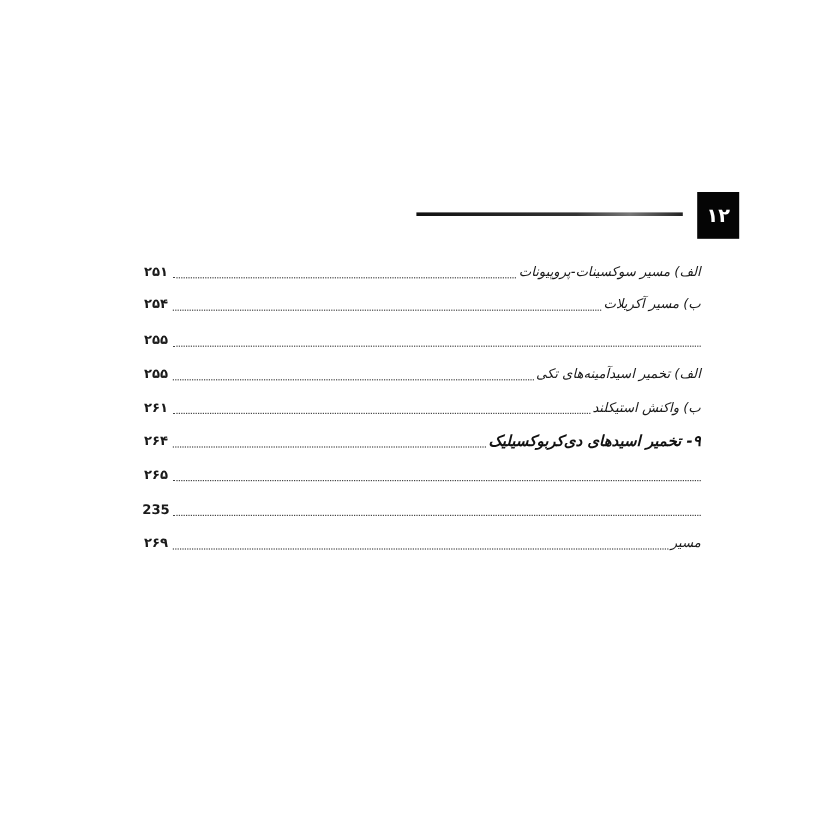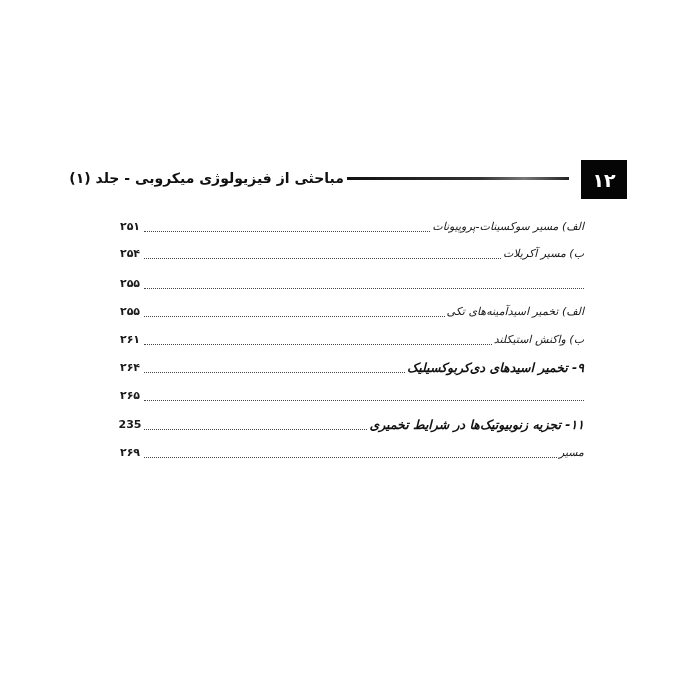--- a/index.html
+++ b/index.html
@@ -19,26 +19,26 @@
       position: absolute;
       left: 0; top: 0;
       width: 700px; height: 700px;
       background: #ffffff;
     }
     
     .page-number-box {
       position: absolute;
       left: 581px;
       top: 160px;
-      width: 46px;
+      width: 35px;
       height: 39px;
       background: #050505;
       color: #ffffff;
       font-weight: bold;
-      font-size: 19px;
+      font-size: 16px;
       display: flex;
       align-items: center;
       justify-content: center;
       direction: rtl;
     }
     .header-rule {
       position: absolute;
       left: 347px;
       top: 177px;
       width: 222px;
@@ -113,21 +113,20 @@
 <body>
 
 <div class="page">
 
   <div class="page-number-box">
     <span>۱۲</span>
   </div>
 
   <div class="header-rule"></div>
 
-  <div class="header-title">مباحثی از فیزیولوژی میکروبی - جلد (۱)</div>
 
   <div class="toc">
 
     <div class="toc-row" style="top:0px;">
       <span class="toc-label">الف) مسیر سوکسینات-پروپیونات</span>
       <span class="toc-leader"></span>
       <span class="toc-page">۲۵۱</span>
     </div>
 
     <div class="toc-row" style="top:27px;">
@@ -158,21 +157,20 @@
       <span class="toc-leader"></span>
       <span class="toc-page">۲۶۴</span>
     </div>
 
     <div class="toc-row heading" style="top:169px;">
       <span class="toc-leader"></span>
       <span class="toc-page">۲۶۵</span>
     </div>
 
     <div class="toc-row heading" style="top:198px;">
-      <span class="toc-label">۱۱- تجزیه زنوبیوتیک‌ها در شرایط تخمیری</span>
       <span class="toc-leader"></span>
       <span class="toc-page">235</span>
     </div>
 
     <div class="toc-row" style="top:226px;">
       <span class="toc-label">مسیر</span>
       <span class="toc-leader"></span>
       <span class="toc-page">۲۶۹</span>
     </div>
 

